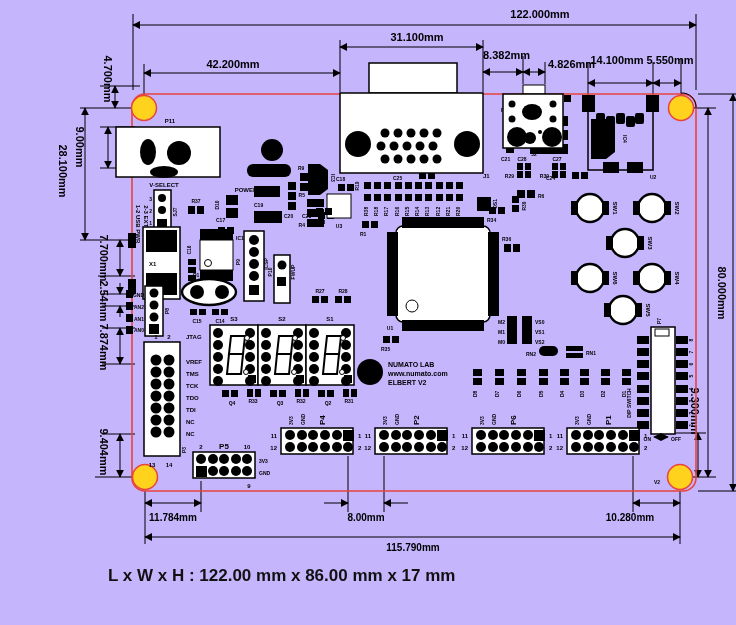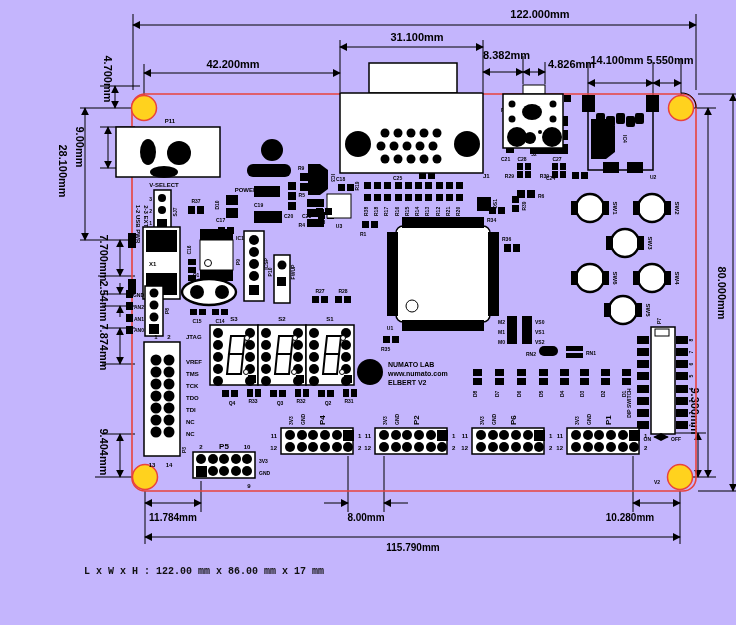--- a/index.html
+++ b/index.html
@@ -13,21 +13,21 @@
   .r7{font-size:7px;}
   .r8{font-size:8px;}
   .mid{text-anchor:middle;}
   .end{text-anchor:end;}
   svg line{stroke:#000;stroke-width:1;}
   .w{fill:#fff;stroke:#000;stroke-width:1.5;}
   .w1{fill:#fff;stroke:#000;stroke-width:1;}
   .w2{fill:#fff;stroke:#000;stroke-width:2.4;}
   .b{fill:#000;stroke:none;}
   .seg{fill:#fff;stroke:#000;stroke-width:2;}
-  .footer{position:absolute;left:84px;width:620px;font-weight:bold;font-size:10px;color:#111;font-family:Liberation Mono, monospace;}
+  .footer{position:absolute;left:108px;width:620px;font-weight:bold;font-size:17px;color:#111;}
 </style>
 </head>
 <body>
 
 <div id="stage">
 <svg width="736" height="625" viewBox="0 0 736 625">
   <defs>
     <marker id="ah" viewBox="0 0 10 10" refX="9" refY="5" markerWidth="8" markerHeight="8" orient="auto-start-reverse">
       <path d="M0,0 L10,5 L0,10 z" fill="#000"></path>
     </marker>

